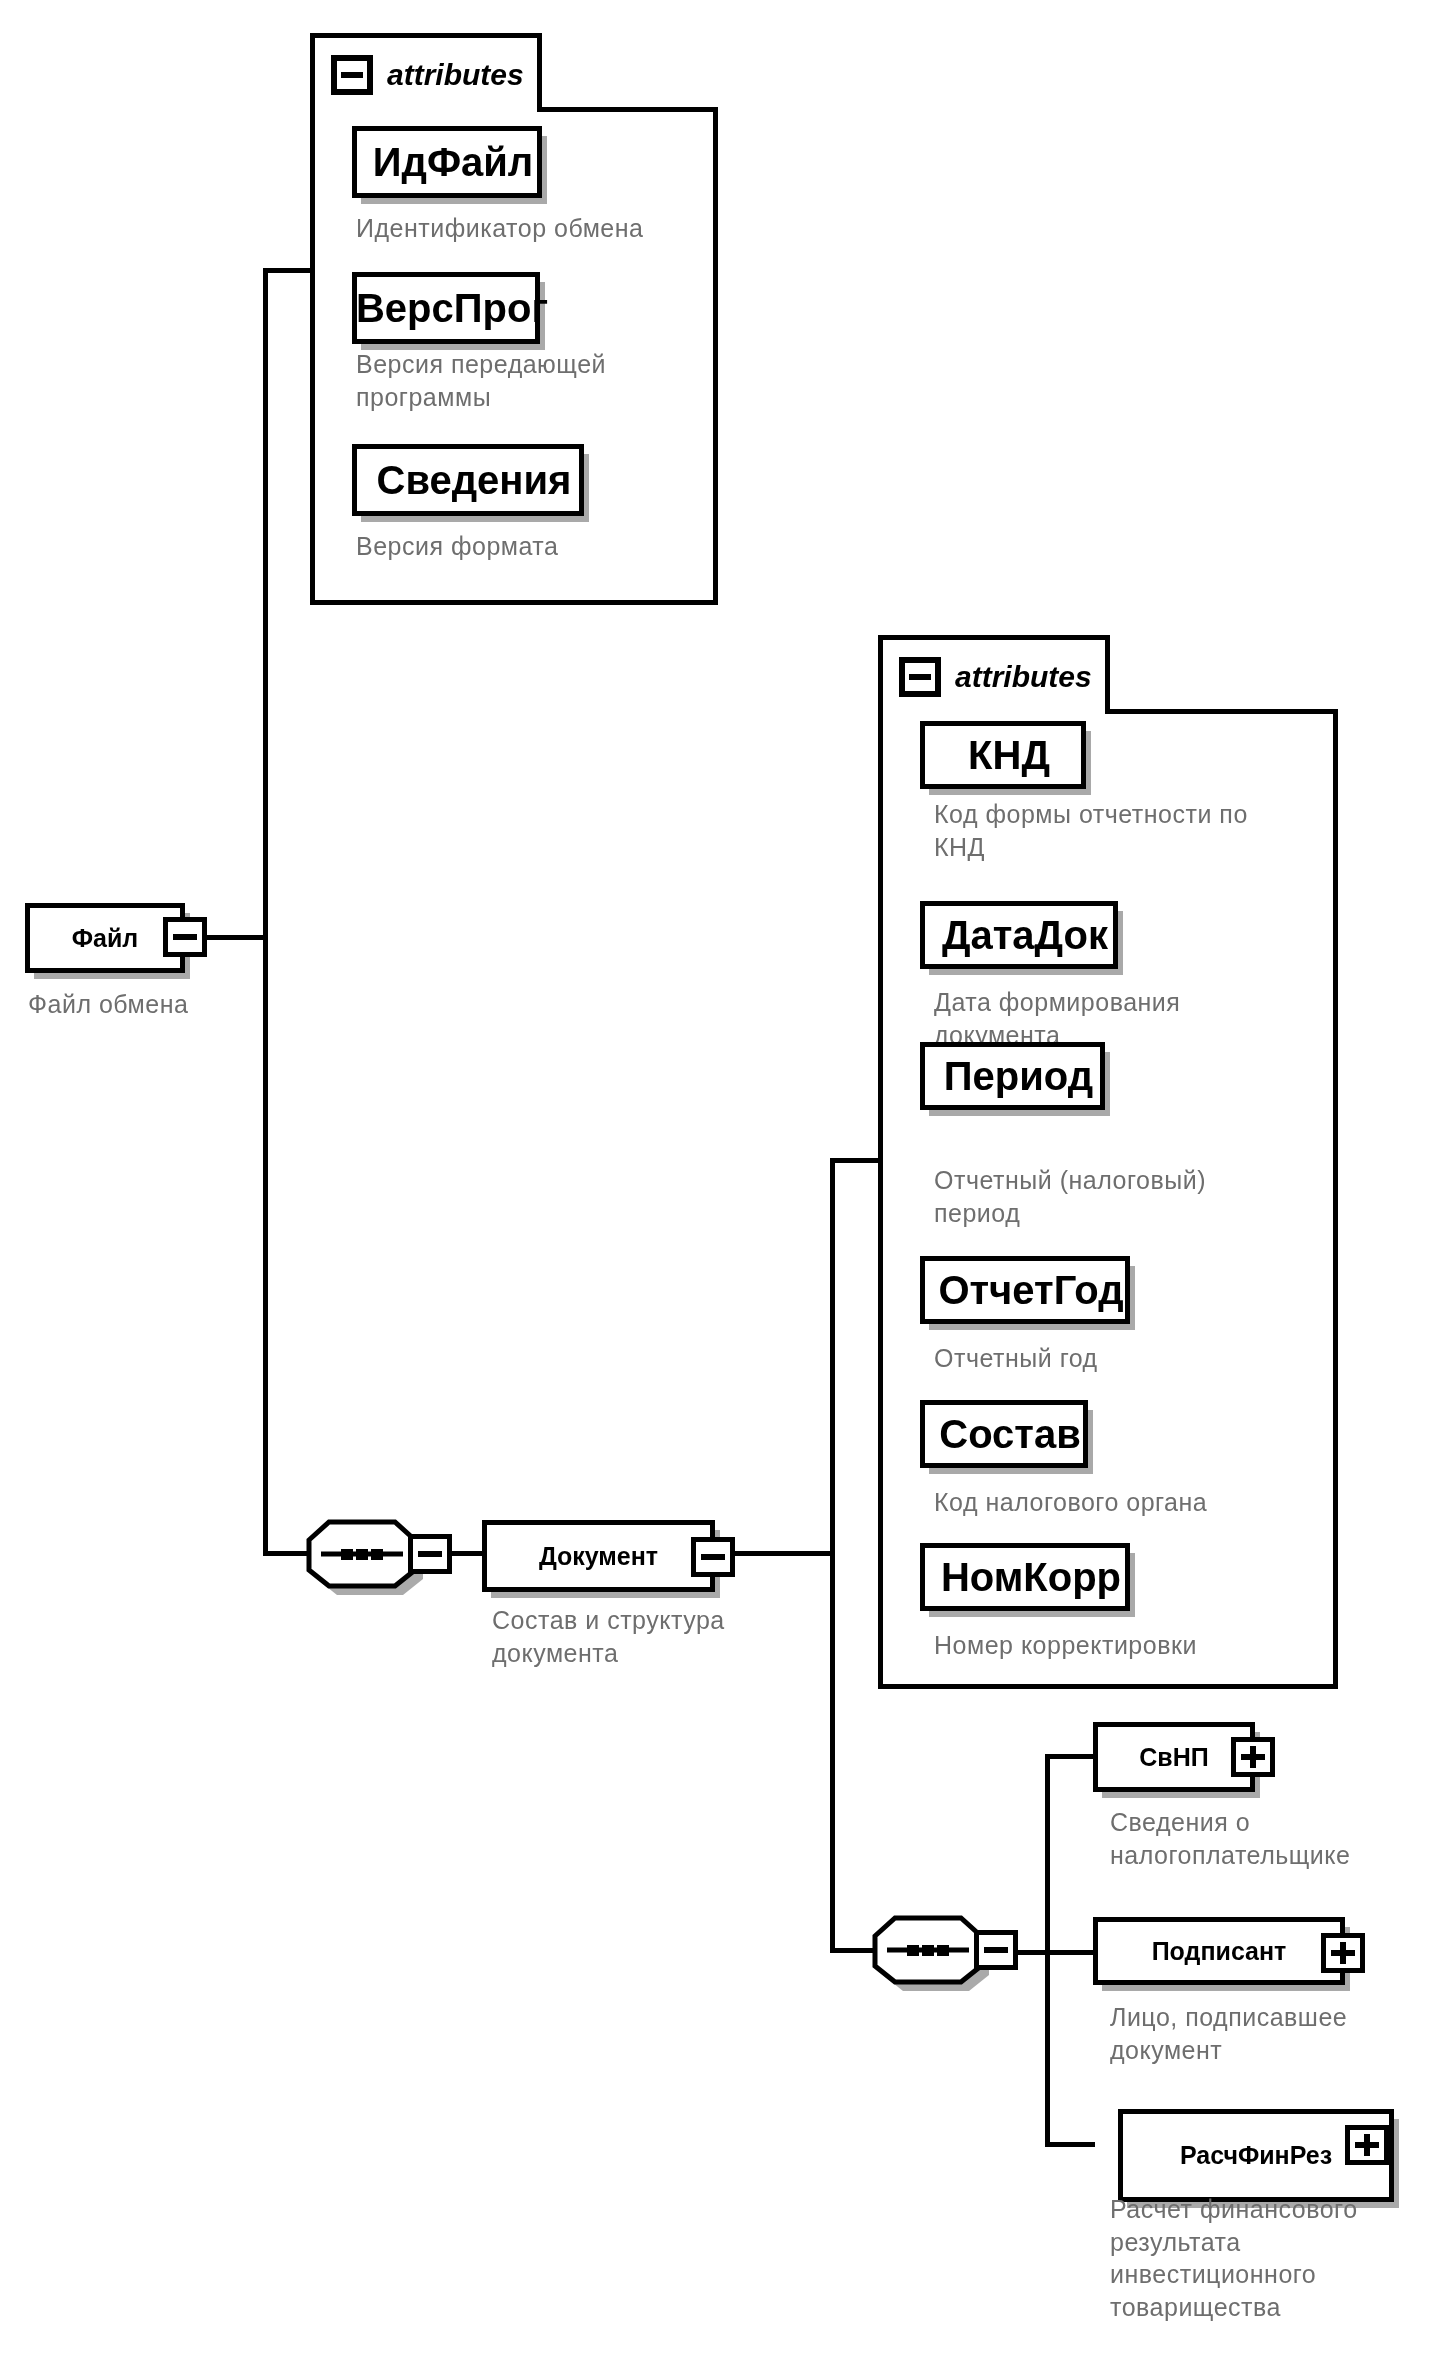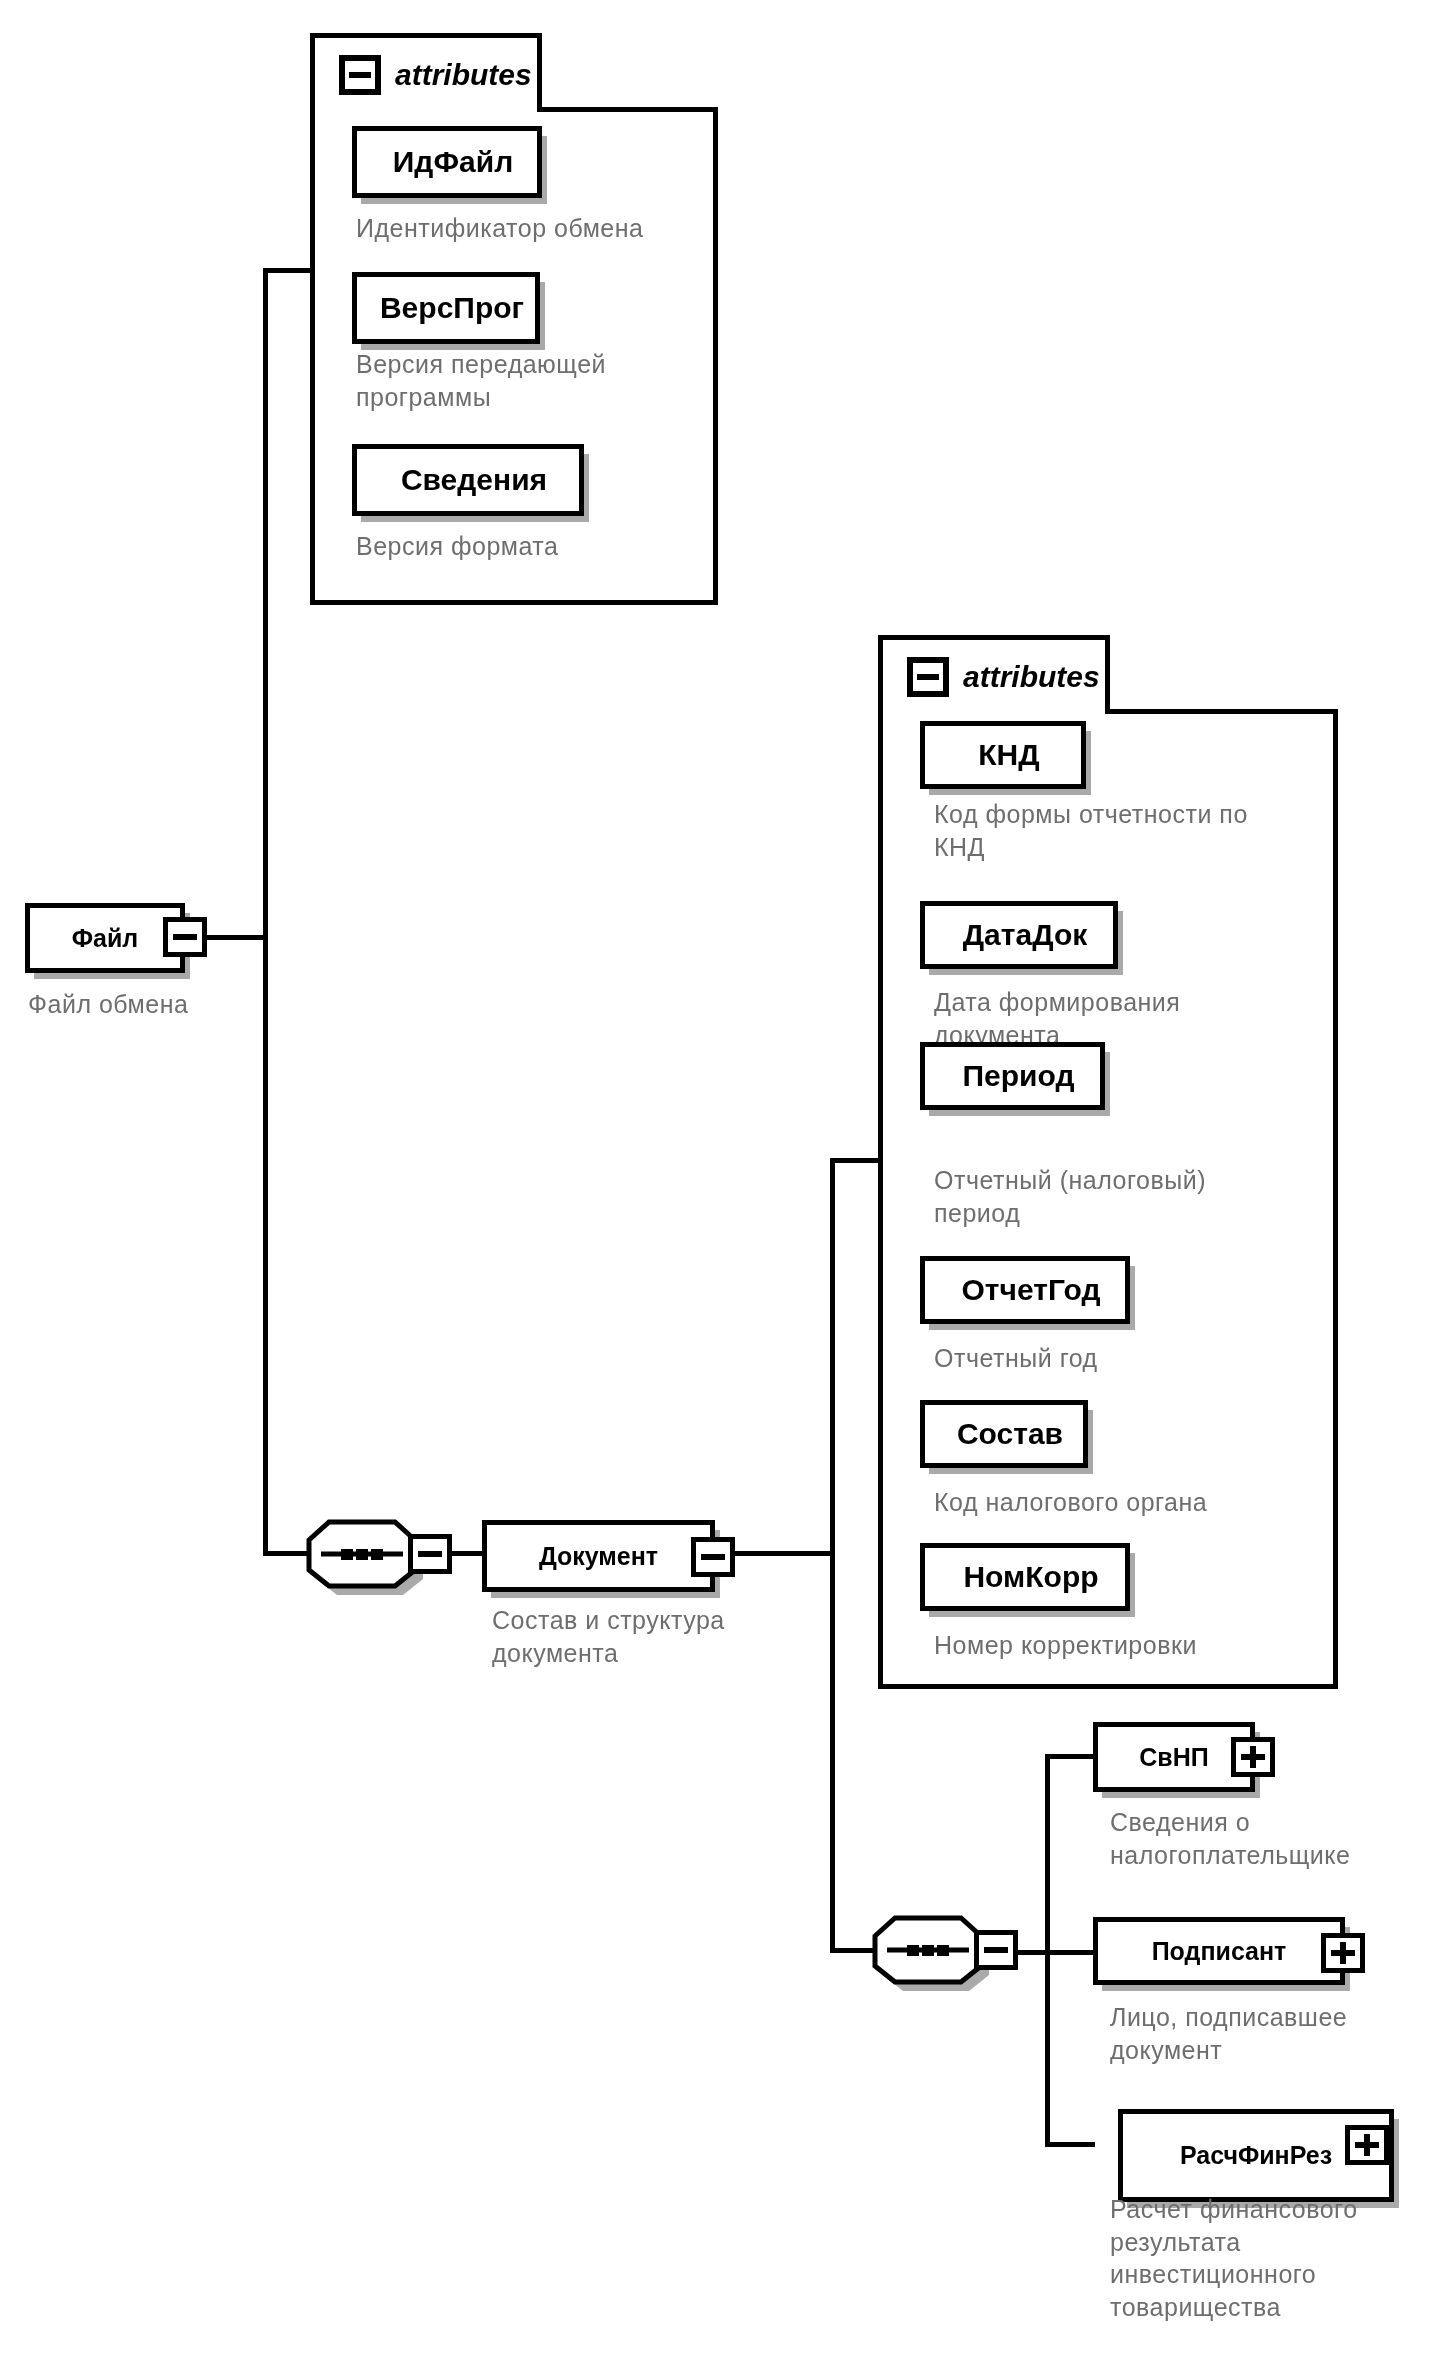--- a/index.html
+++ b/index.html
@@ -6,31 +6,31 @@
   .canvas{position:relative;width:1435px;height:2375px;background:#fff;overflow:hidden;
           font-family:"Liberation Sans", sans-serif;}
   
   .ln{position:absolute;background:#000;z-index:1;}
   
   .ebox,.abox{position:absolute;box-sizing:border-box;background:#fff;border:5px solid #000;
        z-index:2;display:flex;align-items:center;justify-content:center;
        box-shadow:7px 8px 0 -2px #a9a9a9;}
   .ebox span,.abox span{font-weight:700;color:#000;white-space:nowrap;}
   .ebox span{font-size:25px;}
-  .abox span{font-size:30px;margin-left:12px;}
+  .abox span{font-size:40px;margin-left:12px;}
   
   .toggle{position:absolute;box-sizing:border-box;width:44px;height:40px;background:#fff;
        border:5px solid #000;z-index:3;}
   .toggle::before{content:"";position:absolute;left:5px;right:5px;top:50%;
        transform:translateY(-50%);height:6px;background:#000;}
   .toggle.plus::after{content:"";position:absolute;top:4px;bottom:4px;left:50%;
        transform:translateX(-50%);width:6px;background:#000;}
   
   .attr-tab{position:absolute;box-sizing:border-box;background:#fff;border:5px solid #000;
-       border-bottom:none;z-index:2;display:flex;align-items:center;padding-left:24px;}
+       border-bottom:none;z-index:2;display:flex;align-items:center;padding-left:16px;}
   .attr-tab .tab-toggle{position:relative;box-sizing:border-box;width:42px;height:40px;
        border:6px solid #000;background:#fff;margin-right:14px;flex:0 0 auto;}
   .attr-tab .tab-toggle::before{content:"";position:absolute;left:4px;right:4px;top:50%;
        transform:translateY(-50%);height:6px;background:#000;}
   .attr-tab .tab-label{font-size:30px;font-weight:700;font-style:italic;color:#000;}
   .attr-main{position:absolute;box-sizing:border-box;background:#fff;border:5px solid #000;
        border-top:none;z-index:1;}
   .seg{position:absolute;height:5px;background:#000;z-index:2;}
   
   .desc{position:absolute;font-size:25px;line-height:1.3;color:#6e6e6e;z-index:2;

